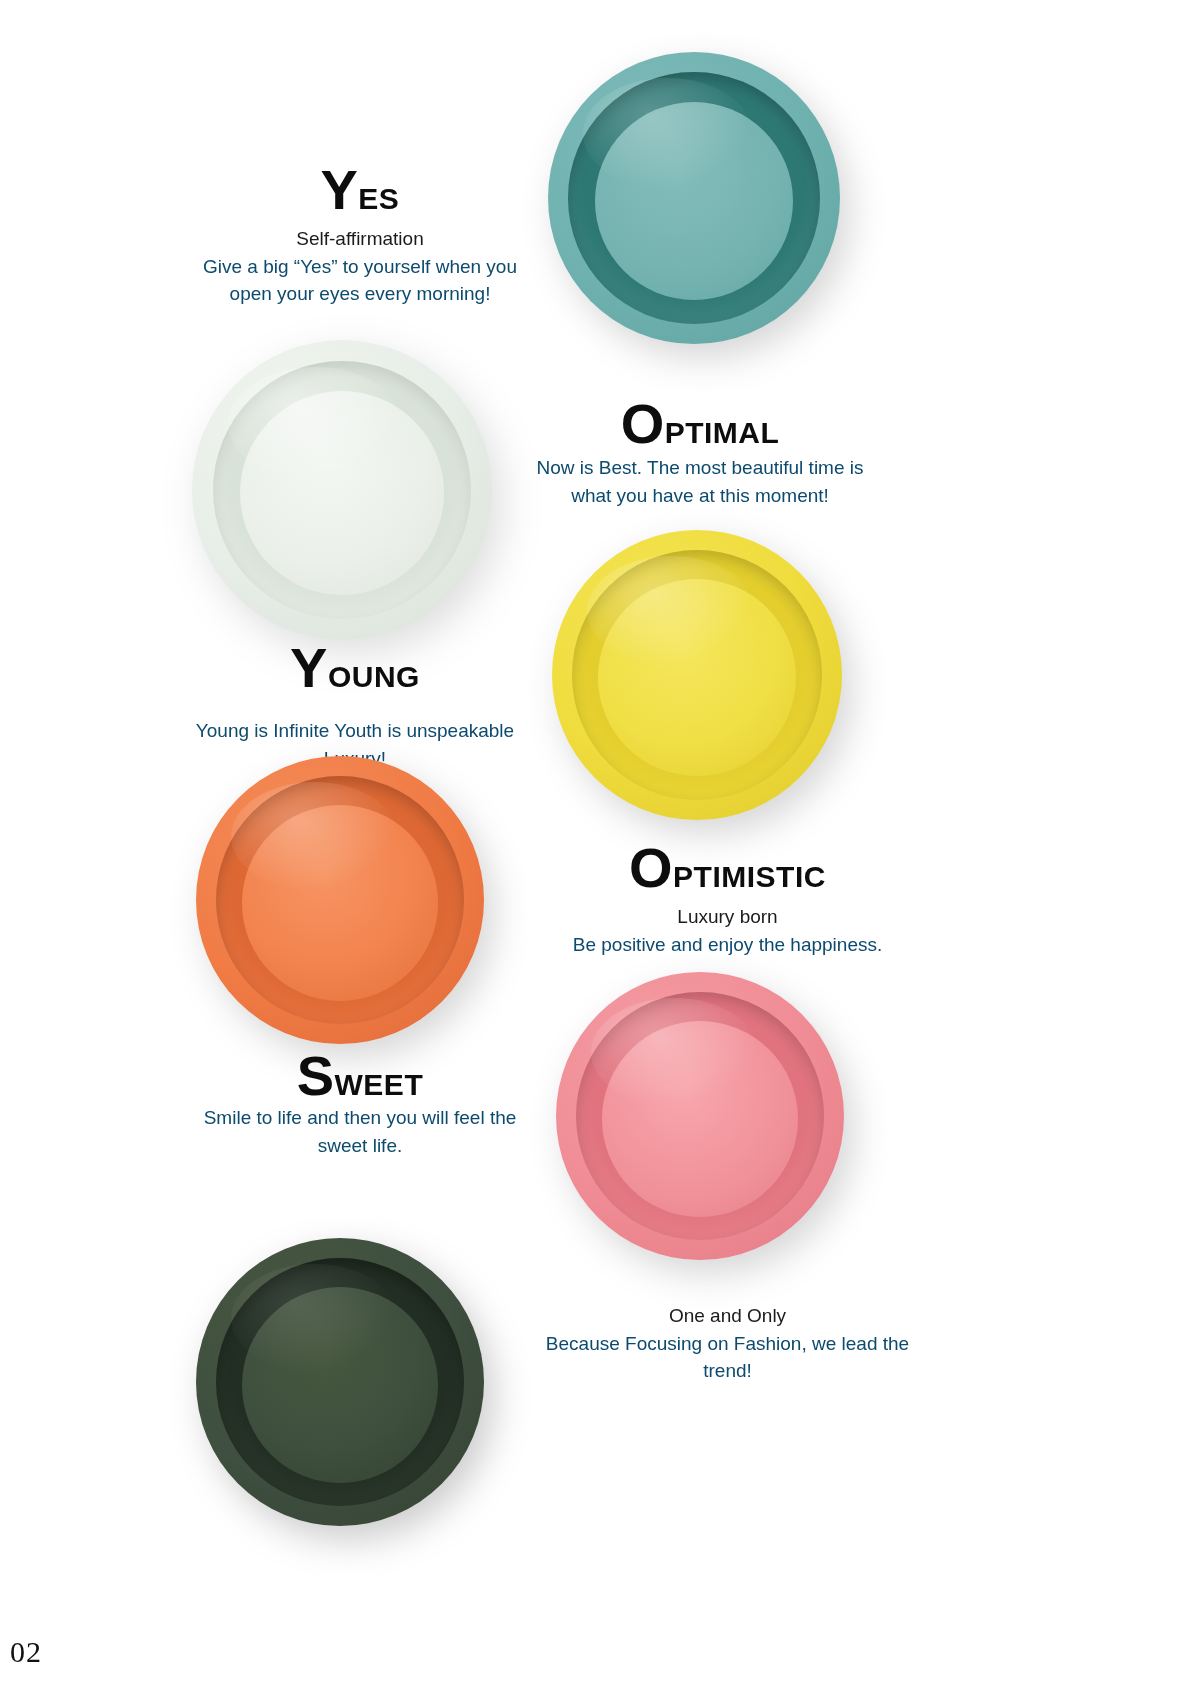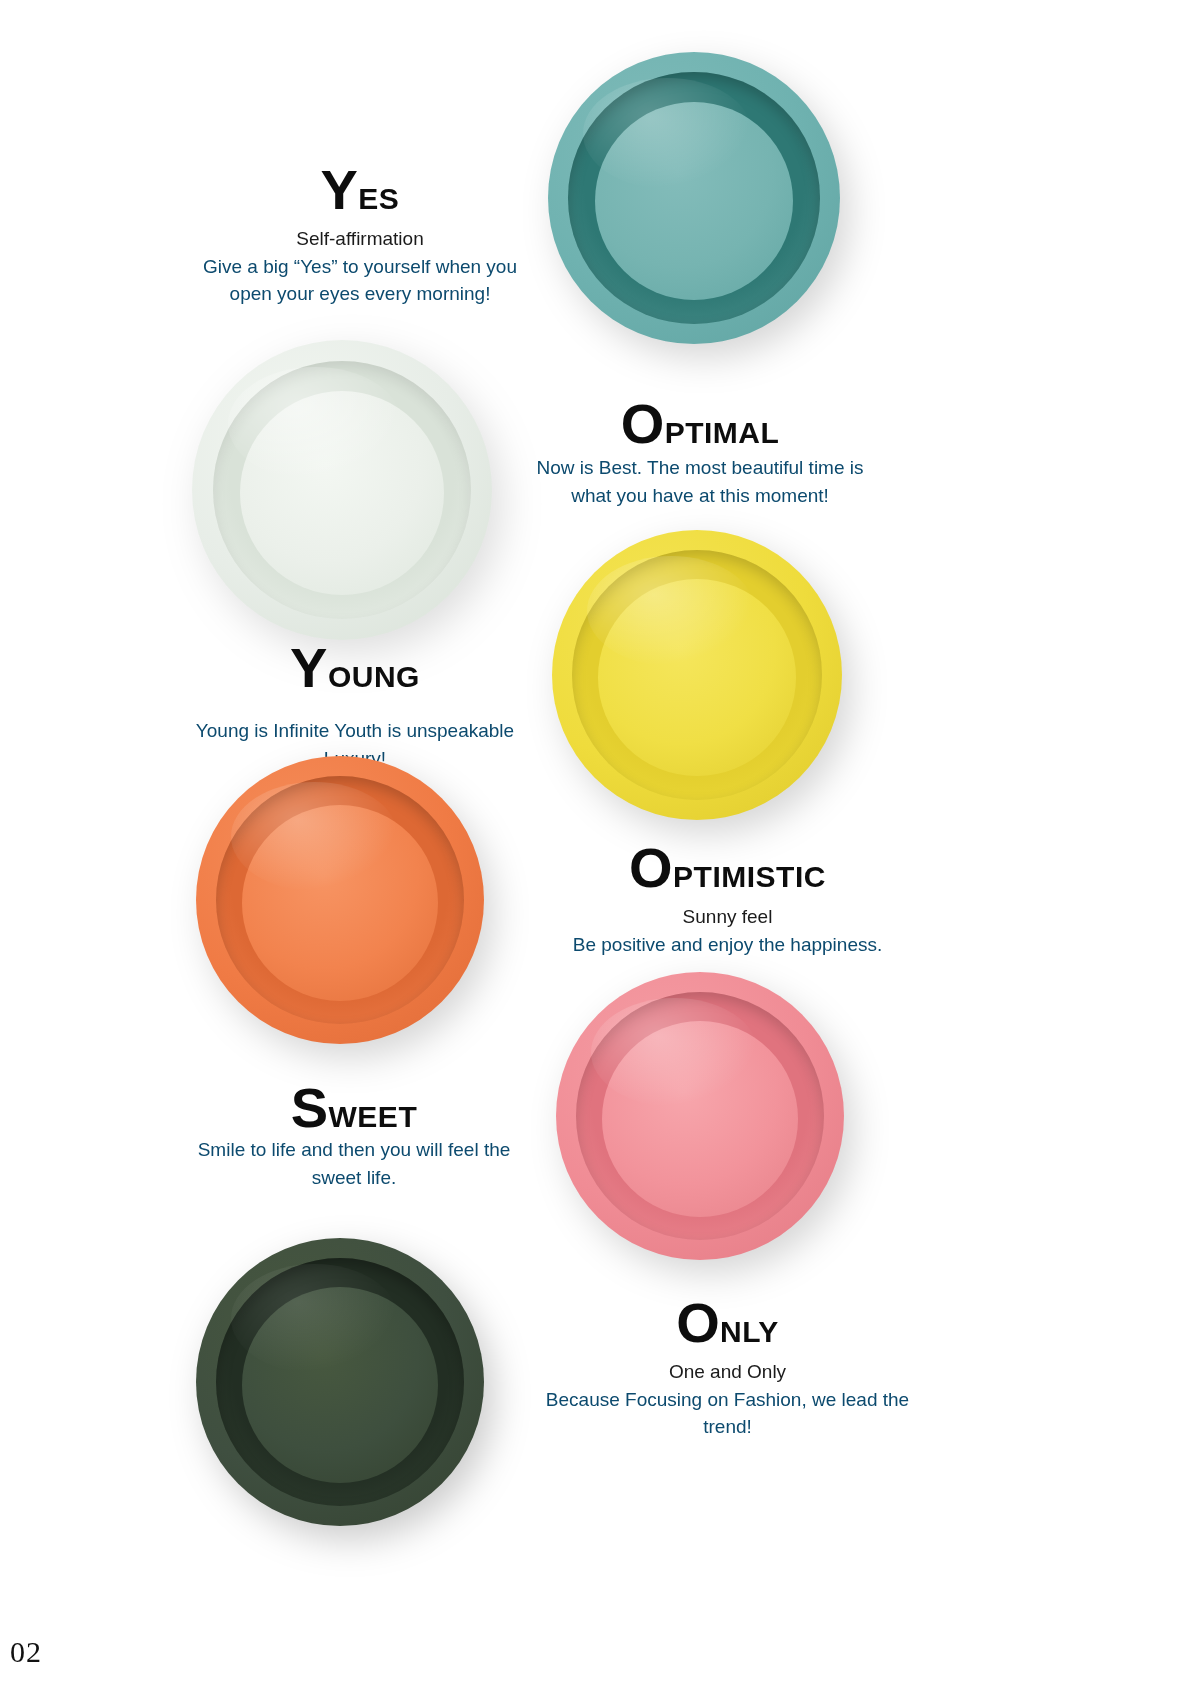--- a/index.html
+++ b/index.html
@@ -129,59 +129,56 @@
     <div class="base" style="left:16%;top:17%;width:68%;height:68%;
                 background:radial-gradient(circle at 42% 36%, #F5E65C 0%, #F0DF45 55%, #E2CE2F 100%);"></div>
     <div class="gloss" style="left:12%;top:9%;width:58%;height:38%;
                 background:radial-gradient(ellipse at 40% 35%, rgba(255,255,255,.3), rgba(255,255,255,0) 70%);"></div>
   </div>
 
   <div class="block" style="left:545px;top:840px;width:365px;">
     <div class="heading">
       <span class="cap">O</span><span class="rest">PTIMISTIC</span>
     </div>
-    <div class="sub">Sunny feel</div>
+    <div class="sub">Luxury born</div>
     <div class="desc">Be positive and enjoy the happiness.</div>
   </div>
 
   <div class="plate" style="left:196px;top:756px;width:288px;height:288px;
               filter:drop-shadow(10px 14px 18px rgba(0,0,0,.16));">
     <div class="rim" style="background:radial-gradient(circle at 36% 30%, #F58D5A 0%, #F07B45 54%, #DF6A36 100%);"></div>
     <div class="well" style="left:7%;top:7%;width:86%;height:86%;
                 background:radial-gradient(circle at 50% 44%, #DD6834 58%, #E87440 80%, #F07B45 100%);
                 box-shadow:inset 0 6px 14px rgba(0,0,0,.2);"></div>
     <div class="base" style="left:16%;top:17%;width:68%;height:68%;
                 background:radial-gradient(circle at 42% 36%, #F79463 0%, #F2834E 55%, #E3703A 100%);"></div>
     <div class="gloss" style="left:12%;top:9%;width:58%;height:38%;
                 background:radial-gradient(ellipse at 40% 35%, rgba(255,255,255,.26), rgba(255,255,255,0) 70%);"></div>
   </div>
 
-  <div class="block" style="left:184px;top:1048px;width:340px;margin-top:32px;">
+  <div class="block" style="left:190px;top:1048px;width:340px;">
     <div class="heading">
       <span class="cap">S</span><span class="rest">WEET</span>
     </div>
     <div class="desc">Smile to life and then you will feel the sweet life.</div>
   </div>
 
   <div class="plate" style="left:556px;top:972px;width:288px;height:288px;
               filter:drop-shadow(10px 14px 18px rgba(0,0,0,.16));">
     <div class="rim" style="background:radial-gradient(circle at 36% 30%, #F59DA4 0%, #F08C95 54%, #E37A84 100%);"></div>
     <div class="well" style="left:7%;top:7%;width:86%;height:86%;
                 background:radial-gradient(circle at 50% 44%, #E0737E 58%, #E9818B 80%, #F08C95 100%);
                 box-shadow:inset 0 6px 14px rgba(0,0,0,.17);"></div>
     <div class="base" style="left:16%;top:17%;width:68%;height:68%;
                 background:radial-gradient(circle at 42% 36%, #F7A6AC 0%, #F2939B 55%, #E68189 100%);"></div>
     <div class="gloss" style="left:12%;top:9%;width:58%;height:38%;
                 background:radial-gradient(ellipse at 40% 35%, rgba(255,255,255,.28), rgba(255,255,255,0) 70%);"></div>
   </div>
 
   <div class="block" style="left:545px;top:1295px;width:365px;">
-    <div class="heading">
-      <span class="cap">O</span><span class="rest">NLY</span>
-    </div>
     <div class="sub">One and Only</div>
     <div class="desc">Because Focusing on Fashion, we lead the trend!</div>
   </div>
 
   <div class="plate" style="left:196px;top:1238px;width:288px;height:288px;
               filter:drop-shadow(10px 14px 18px rgba(0,0,0,.2));">
     <div class="rim" style="background:radial-gradient(circle at 36% 30%, #47573F 0%, #3F4F40 54%, #33412F 100%);"></div>
     <div class="well" style="left:7%;top:7%;width:86%;height:86%;
                 background:radial-gradient(circle at 50% 44%, #222E23 58%, #2C3A2C 80%, #3A4A3C 100%);
                 box-shadow:inset 0 6px 14px rgba(0,0,0,.3);"></div>

